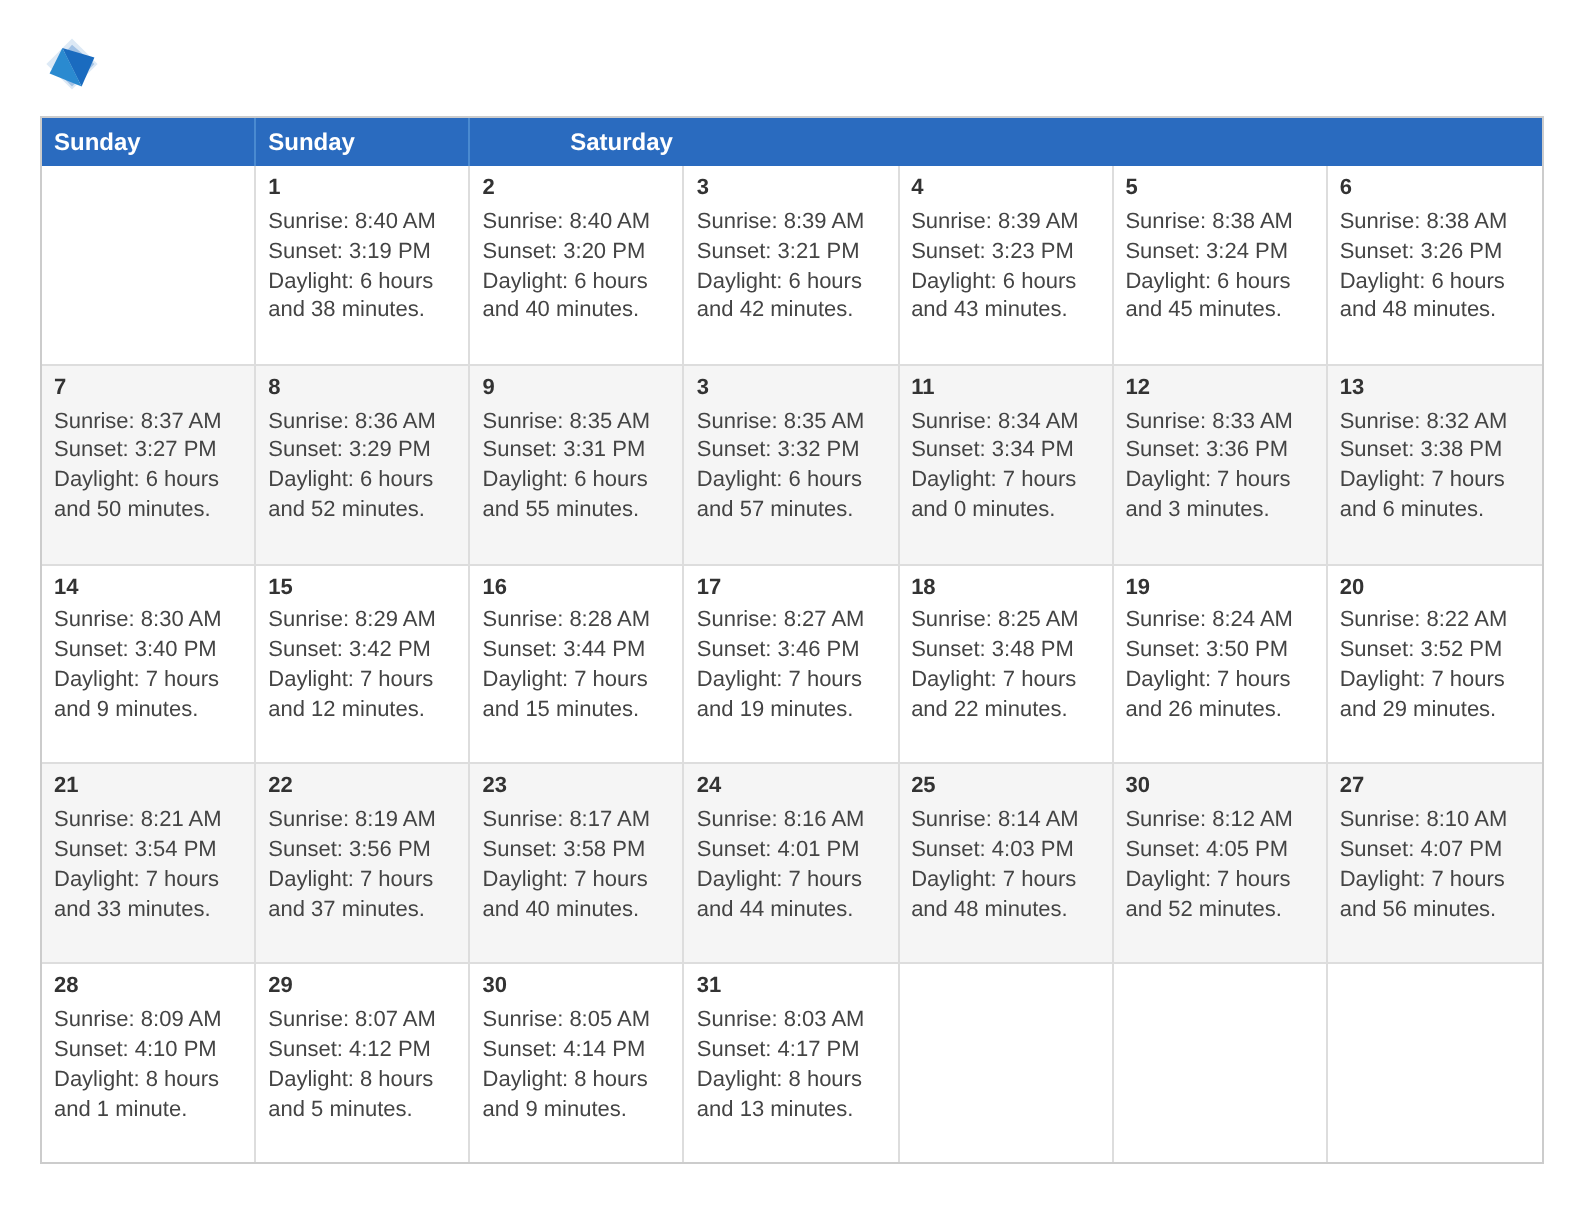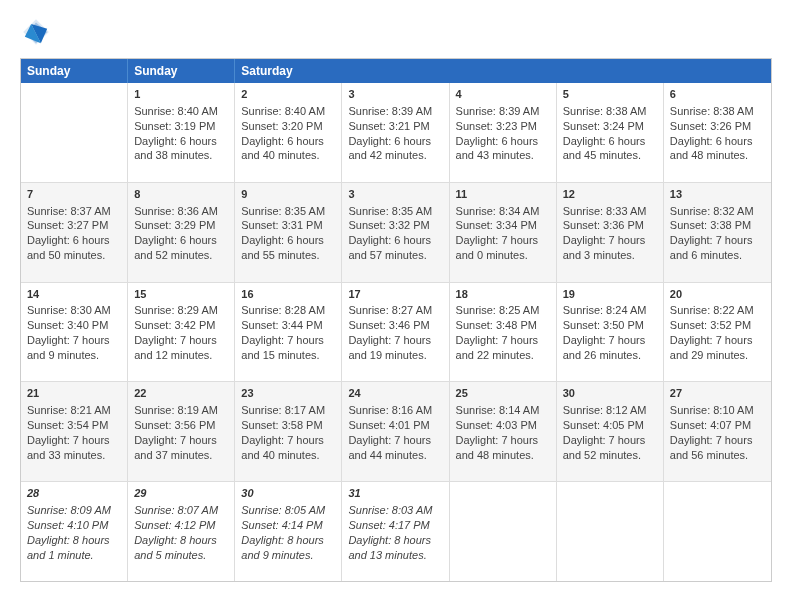--- a/index.html
+++ b/index.html
@@ -64,33 +64,33 @@
       background: #2a6bbf;
     }
     .cal-header-cell {
       color: #fff;
       font-size: 12px;
       font-weight: bold;
       padding: 5px 6px;
       border-right: 1px solid #4a8ad0;
       text-align: left;
     }
-    .cal-header-cell:last-child { border-right: none; }
+    .cal-header-cell:last-child { border-right: none; text-align: right; }
     .cal-body {
       flex: 1;
       display: flex;
       flex-direction: column;
     }
     .cal-row {
       display: grid;
       grid-template-columns: repeat(7, 1fr);
       flex: 1;
       border-bottom: 1px solid #ddd;
     }
-    .cal-row:last-child { border-bottom: none; font-style: italic; }
+    .cal-row:last-child { border-bottom: none; }
     .cal-cell {
       padding: 4px 6px;
       border-right: 1px solid #ddd;
       font-size: 9.5px;
       color: #333;
       line-height: 1.35;
       vertical-align: top;
     }
     .cal-cell:last-child { border-right: none; }
     .cal-cell.empty { background: #fff; }

